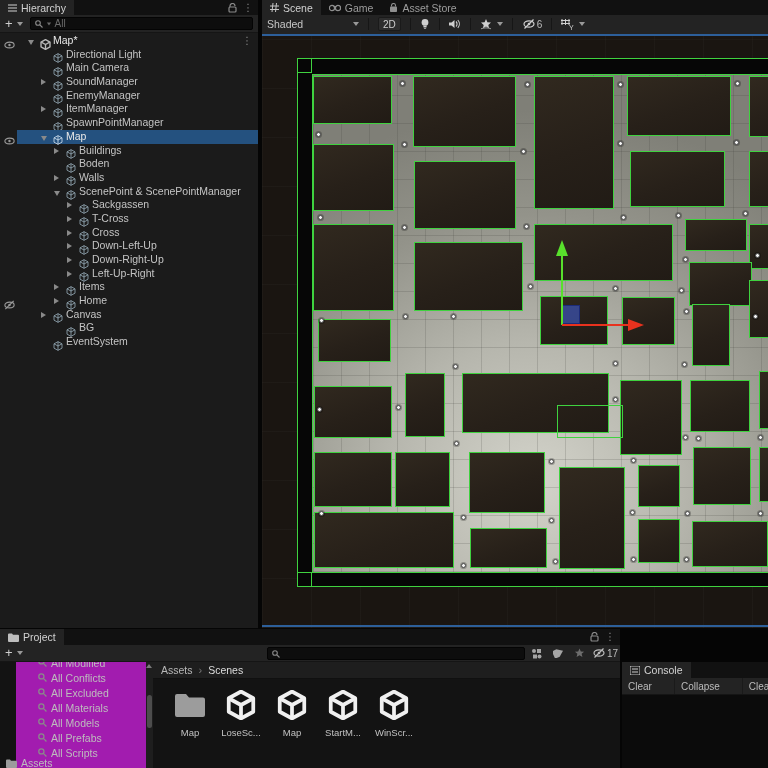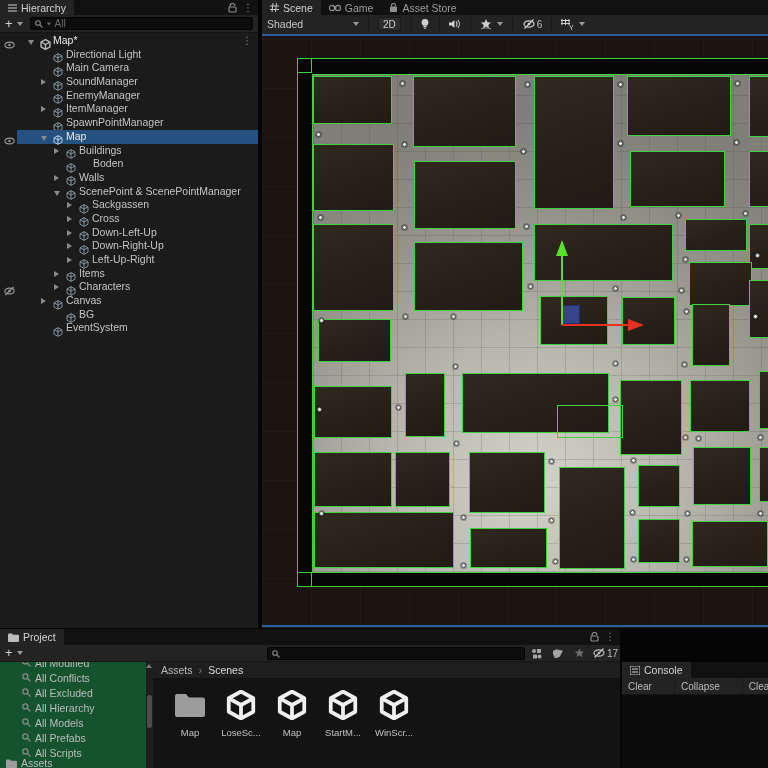--- a/index.html
+++ b/index.html
@@ -54,21 +54,21 @@
   .dot { position:absolute; width:5px; height:5px; border-radius:50%; background:#f4f4f4; border:1px solid #4a4a4a; box-shadow:0 0 0 1px rgba(0,0,0,0.25); }
   #gizmo { position:absolute; left:0; top:0; z-index:5; }
   .toolbar .dd { display:flex; align-items:center; font-size:10.5px; color:#c6c6c6; }
   .btn2d { font-size:10px; color:#cfcfcf; background:#2e2e2e; border:1px solid #1a1a1a; border-radius:2px; padding:0 4px; height:14px; display:flex; align-items:center; }
   .tcount { font-size:10px; color:#bdbdbd; }
 
   
   #project { left:0; top:629px; width:620px; height:139px; background:#131313; }
   #project .tabbar, #console .tabbar { height:16px; }
   #project .toolbar, #console .toolbar { top:16px; height:17px; }
-  #p-side { position:absolute; left:0; top:33px; width:146px; bottom:0; background:#14532d; overflow:hidden; }
+  #p-side { position:absolute; left:16px; top:33px; width:146px; bottom:0; background:#a21caf; overflow:hidden; }
   .fav-row { position:absolute; left:0; width:100%; height:15px; display:flex; align-items:center; gap:4px; padding-left:22px; }
   .fav-row span { font-size:10.5px; color:#bdbdbd; white-space:nowrap; }
   #p-scroll { position:absolute; left:146px; top:33px; width:7px; bottom:0; background:#1e1e1e; }
   #p-scroll .thumb { position:absolute; left:1px; width:5px; top:33px; height:33px; background:#4d4d4d; border-radius:3px; }
   #p-content { position:absolute; left:153px; top:33px; right:0; bottom:0; background:#131313; }
   #crumbs { position:absolute; left:0; right:0; top:0; height:17px; background:#1e1e1e; border-bottom:1px solid #101010;
      display:flex; align-items:center; gap:6px; padding-left:8px; font-size:10.5px; }
   #crumbs .c1 { color:#b8b8b8; } #crumbs .sep { color:#787878; font-size:11px; } #crumbs .c2 { color:#dcdcdc; }
   #files { position:absolute; left:15px; top:25px; display:flex; gap:7px; }
   .file { width:44px; display:flex; flex-direction:column; align-items:center; }
@@ -186,21 +186,21 @@
         <span class="h-arrow closed" style="left:54px"></span>
         <span class="h-ico" style="left:66px"><svg width="10" height="10" viewBox="0 0 12 12">
   <path d="M6 0.8 L10.8 3.4 V8.6 L6 11.2 L1.2 8.6 V3.4 Z M6 0.8 V6 M1.2 3.4 L6 6 L10.8 3.4 M6 11.2 V6" fill="none" stroke="#93a7b3" stroke-width="1" stroke-linejoin="round"></path>
           </svg></span>
         <span class="h-label " style="left:79px">Buildings</span>
       </div>
       <div class="h-row">
         <span class="h-ico" style="left:66px"><svg width="10" height="10" viewBox="0 0 12 12">
   <path d="M6 0.8 L10.8 3.4 V8.6 L6 11.2 L1.2 8.6 V3.4 Z M6 0.8 V6 M1.2 3.4 L6 6 L10.8 3.4 M6 11.2 V6" fill="none" stroke="#93a7b3" stroke-width="1" stroke-linejoin="round"></path>
           </svg></span>
-        <span class="h-label " style="left:93px">Boden</span>
+        <span class="h-label " style="left:79px">Boden</span>
       </div>
       <div class="h-row">
         <span class="h-arrow closed" style="left:54px"></span>
         <span class="h-ico" style="left:66px"><svg width="10" height="10" viewBox="0 0 12 12">
   <path d="M6 0.8 L10.8 3.4 V8.6 L6 11.2 L1.2 8.6 V3.4 Z M6 0.8 V6 M1.2 3.4 L6 6 L10.8 3.4 M6 11.2 V6" fill="none" stroke="#93a7b3" stroke-width="1" stroke-linejoin="round"></path>
           </svg></span>
         <span class="h-label " style="left:79px">Walls</span>
       </div>
       <div class="h-row">
         <span class="h-arrow open" style="left:54px"></span>
@@ -208,20 +208,27 @@
   <path d="M6 0.8 L10.8 3.4 V8.6 L6 11.2 L1.2 8.6 V3.4 Z M6 0.8 V6 M1.2 3.4 L6 6 L10.8 3.4 M6 11.2 V6" fill="none" stroke="#93a7b3" stroke-width="1" stroke-linejoin="round"></path>
           </svg></span>
         <span class="h-label " style="left:79px">ScenePoint &amp; ScenePointManager</span>
       </div>
       <div class="h-row">
         <span class="h-arrow closed" style="left:67px"></span>
         <span class="h-ico" style="left:79px"><svg width="10" height="10" viewBox="0 0 12 12">
   <path d="M6 0.8 L10.8 3.4 V8.6 L6 11.2 L1.2 8.6 V3.4 Z M6 0.8 V6 M1.2 3.4 L6 6 L10.8 3.4 M6 11.2 V6" fill="none" stroke="#93a7b3" stroke-width="1" stroke-linejoin="round"></path>
           </svg></span>
         <span class="h-label " style="left:92px">Sackgassen</span>
+      </div>
+      <div class="h-row">
+        <span class="h-arrow closed" style="left:67px"></span>
+        <span class="h-ico" style="left:79px"><svg width="10" height="10" viewBox="0 0 12 12">
+  <path d="M6 0.8 L10.8 3.4 V8.6 L6 11.2 L1.2 8.6 V3.4 Z M6 0.8 V6 M1.2 3.4 L6 6 L10.8 3.4 M6 11.2 V6" fill="none" stroke="#93a7b3" stroke-width="1" stroke-linejoin="round"></path>
+          </svg></span>
+        <span class="h-label " style="left:92px">T-Cross</span>
       </div>
       <div class="h-row">
         <span class="h-arrow closed" style="left:67px"></span>
         <span class="h-ico" style="left:79px"><svg width="10" height="10" viewBox="0 0 12 12">
   <path d="M6 0.8 L10.8 3.4 V8.6 L6 11.2 L1.2 8.6 V3.4 Z M6 0.8 V6 M1.2 3.4 L6 6 L10.8 3.4 M6 11.2 V6" fill="none" stroke="#93a7b3" stroke-width="1" stroke-linejoin="round"></path>
           </svg></span>
         <span class="h-label " style="left:92px">Cross</span>
       </div>
       <div class="h-row">
         <span class="h-arrow closed" style="left:67px"></span>
@@ -254,21 +261,21 @@
       <div class="h-row">
         <span class="gutter-ico"><svg width="13" height="10" viewBox="0 0 14 10">
   <ellipse cx="7" cy="5" rx="5" ry="3.1" fill="none" stroke="#9a9a9a" stroke-width="1.2"></ellipse>
   <circle cx="7" cy="5" r="1.3" fill="#9a9a9a"></circle>
   <line x1="11.5" y1="0.5" x2="2.5" y2="9.5" stroke="#9a9a9a" stroke-width="1.2"></line>
           </svg></span>
         <span class="h-arrow closed" style="left:54px"></span>
         <span class="h-ico" style="left:66px"><svg width="10" height="10" viewBox="0 0 12 12">
   <path d="M6 0.8 L10.8 3.4 V8.6 L6 11.2 L1.2 8.6 V3.4 Z M6 0.8 V6 M1.2 3.4 L6 6 L10.8 3.4 M6 11.2 V6" fill="none" stroke="#93a7b3" stroke-width="1" stroke-linejoin="round"></path>
           </svg></span>
-        <span class="h-label " style="left:79px">Characters</span>
+        <span class="h-label " style="left:79px">Home</span>
       </div>
       <div class="h-row">
         <span class="h-arrow closed" style="left:41px"></span>
         <span class="h-ico" style="left:53px"><svg width="10" height="10" viewBox="0 0 12 12">
   <path d="M6 0.8 L10.8 3.4 V8.6 L6 11.2 L1.2 8.6 V3.4 Z M6 0.8 V6 M1.2 3.4 L6 6 L10.8 3.4 M6 11.2 V6" fill="none" stroke="#93a7b3" stroke-width="1" stroke-linejoin="round"></path>
           </svg></span>
         <span class="h-label " style="left:66px">Canvas</span>
       </div>
       <div class="h-row">
         <span class="h-ico" style="left:66px"><svg width="10" height="10" viewBox="0 0 12 12">
@@ -551,21 +558,21 @@
   <circle cx="3" cy="3" r="2.3" fill="none" stroke="#8a8a8a" stroke-width="1.1"></circle>
   <line x1="5" y1="5" x2="7.5" y2="7.5" stroke="#8a8a8a" stroke-width="1.1"></line>
         </svg>
         <span>All Excluded</span>
       </div>
       <div class="fav-row" style="top:38px">
         <svg width="9" height="9" viewBox="0 0 8 8">
   <circle cx="3" cy="3" r="2.3" fill="none" stroke="#8a8a8a" stroke-width="1.1"></circle>
   <line x1="5" y1="5" x2="7.5" y2="7.5" stroke="#8a8a8a" stroke-width="1.1"></line>
         </svg>
-        <span>All Hierarchy</span>
+        <span>All Materials</span>
       </div>
       <div class="fav-row" style="top:53px">
         <svg width="9" height="9" viewBox="0 0 8 8">
   <circle cx="3" cy="3" r="2.3" fill="none" stroke="#8a8a8a" stroke-width="1.1"></circle>
   <line x1="5" y1="5" x2="7.5" y2="7.5" stroke="#8a8a8a" stroke-width="1.1"></line>
         </svg>
         <span>All Models</span>
       </div>
       <div class="fav-row" style="top:68px">
         <svg width="9" height="9" viewBox="0 0 8 8">

